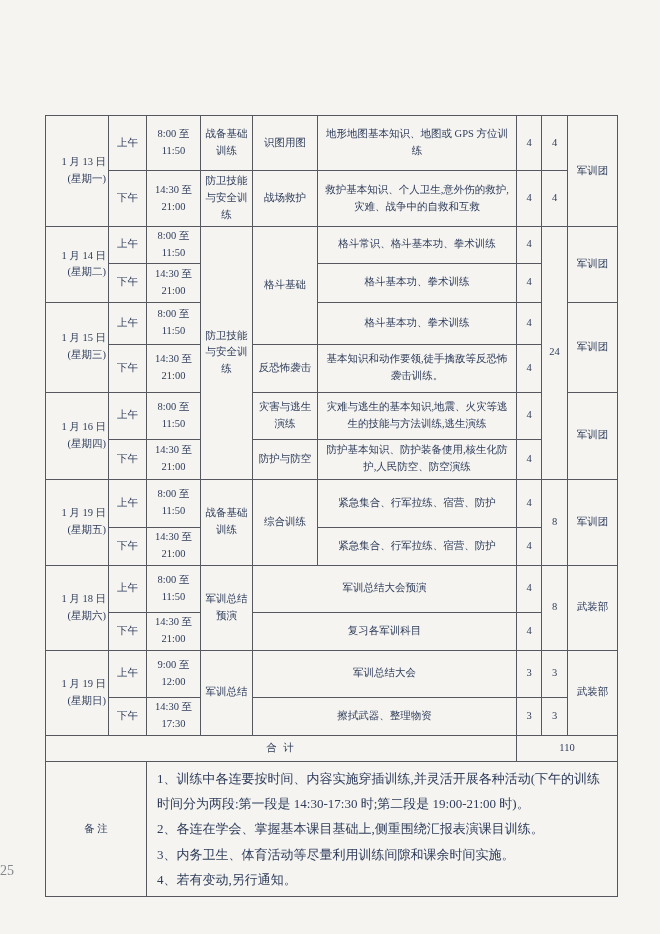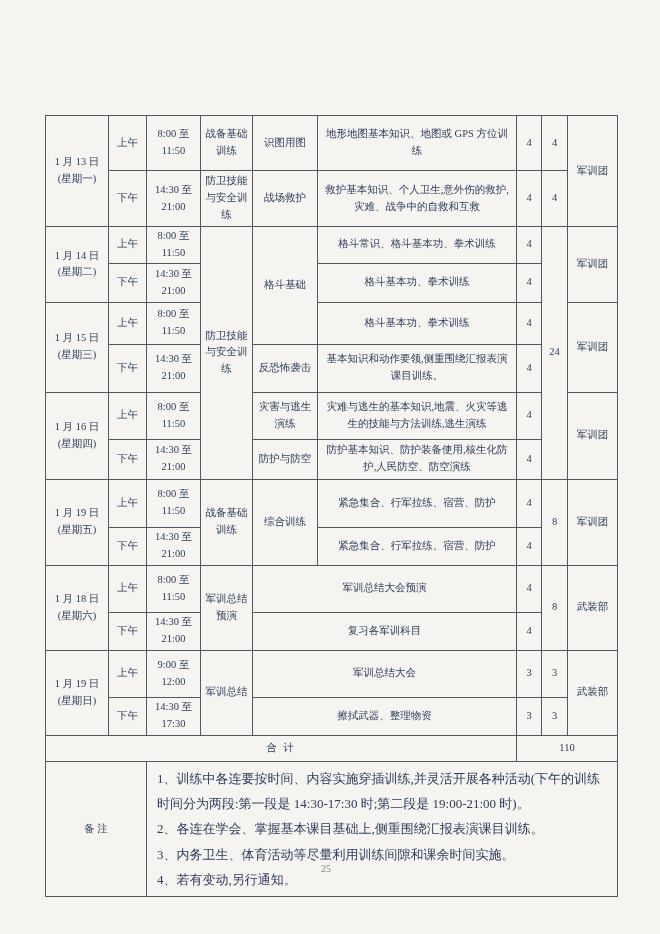--- a/index.html
+++ b/index.html
@@ -27,23 +27,23 @@
   td.content{padding:1px 7px;margin-left:48px;}
   td.hours{font-size:10.5px;}
   td.notes{
     text-align:left;vertical-align:middle;
     padding:4px 10px;font-size:13px;line-height:1.95;
     word-break:break-all;
   }
   td.total-label{letter-spacing:2px;}
   .pageno{
     position:absolute;left:0;right:8px;top:863px;
-    text-align:center;font-size:10px;color:#84868b;
-  }
-  .dateline{display:block;}
+    font-size:14px;color:#84868b;
+  }
+  .dateline{display:block;text-align:right;}
 </style>
 </head>
 <body>
 
 <div class="sheet">
 
 <table class="sched">
   <colgroup>
     <col style="width:63px">
         <col style="width:38px">
@@ -119,21 +119,21 @@
     <td class="content">格斗基本功、拳术训练</td>
     <td class="hours">4</td>
     <td rowspan="2">军训团</td>
   </tr>
 
   <tr style="height:48px">
     <td>下午</td>
     <td class="time">14:30 至
 21:00</td>
     <td>反恐怖袭击</td>
-    <td class="content">基本知识和动作要领,侧重围绕汇报表演课目训练。</td>
+    <td class="content">基本知识和动作要领,徒手擒敌等反恐怖袭击训练。</td>
     <td class="hours">4</td>
   </tr>
 
   <tr style="height:47px">
     <td rowspan="2">
       <span class="dateline">1 月 16 日</span>
       <span class="dateline">(星期四)</span>
     </td>
     <td>上午</td>
     <td class="time">8:00 至

